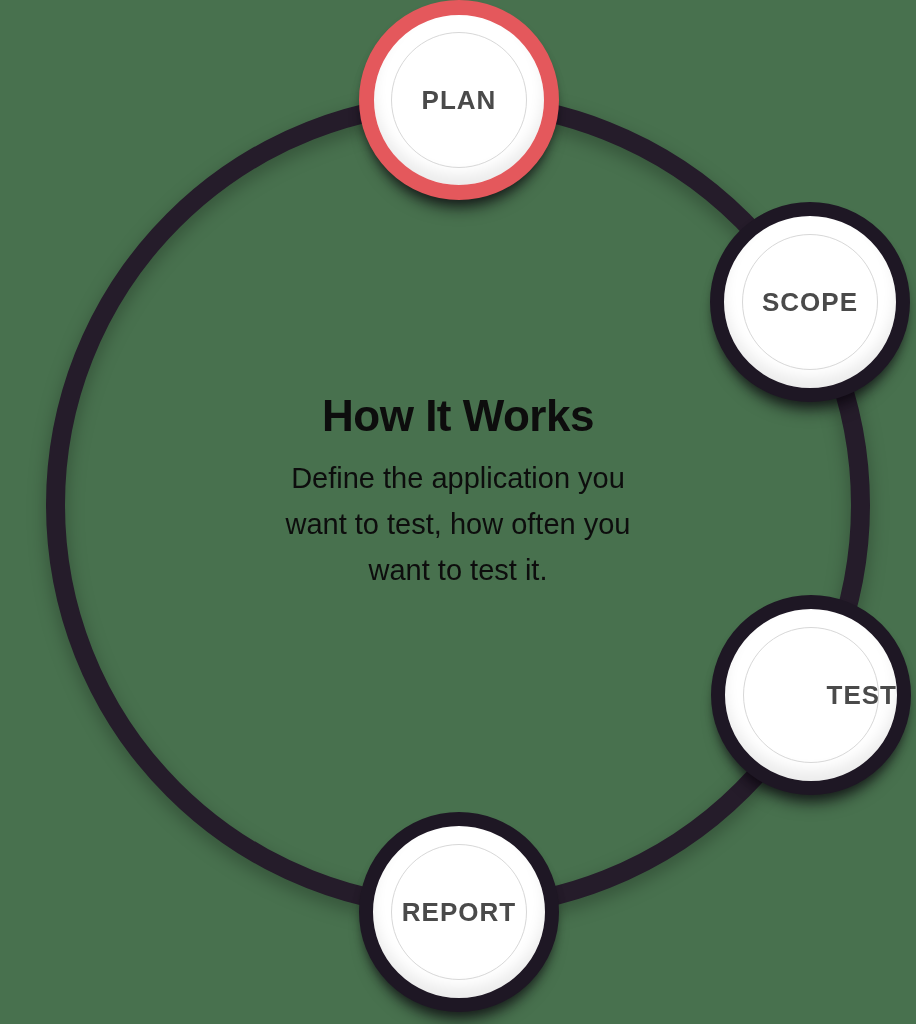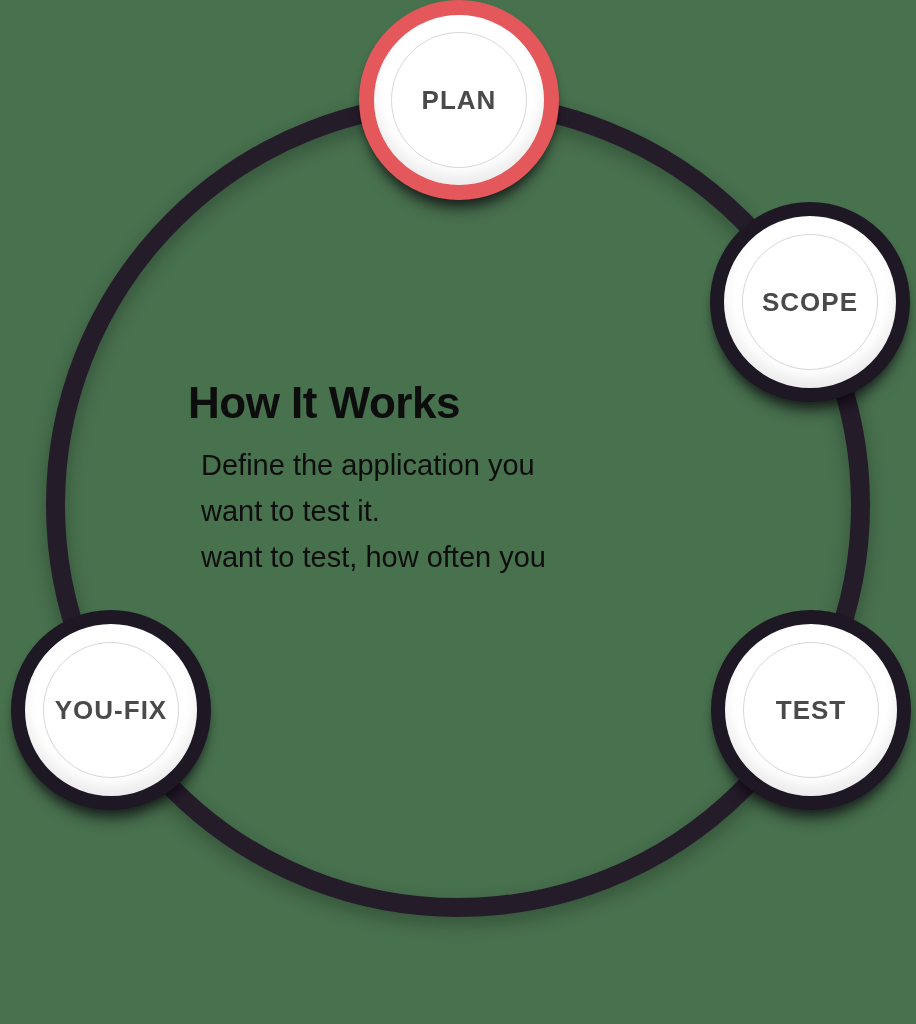--- a/index.html
+++ b/index.html
@@ -65,32 +65,33 @@
   }
   .node__label {
     font-size: 26px;
     font-weight: 700;
     letter-spacing: 1px;
     color: var(--label, #4A4A4A);
     white-space: nowrap;
   }
   .node--plan   { left: 359px; top: 0px; }
   .node--scope  { left: 710px; top: 202px; }
-  .node--test   { left: 711px; top: 610px; }
+  .node--test   { left: 711px; top: 595px; justify-content: flex-end; }
   .node--report { left: 359px; top: 812px; }
   .node--you-fix{ left: 11px;  top: 610px; }
   .node--retest { left: 10px;  top: 197px; }
 
   
   .center {
     position: absolute;
     left: 458px;
-    top: 378px;
+    top: 391px;
     transform: translateX(-50%);
     width: 540px;
+    text-align: center;
     z-index: 1;
   }
   .center__title {
     margin: 0 0 14px 0;
     font-size: 44px;
     font-weight: 700;
     letter-spacing: -0.5px;
     color: var(--text, #0D0D0D);
   }
   .center__desc {
@@ -116,29 +117,29 @@
   <div class="node node--scope">
     <div class="node__inner"></div>
     <span class="node__label">SCOPE</span>
   </div>
 
   <div class="node node--test">
     <div class="node__inner"></div>
     <span class="node__label">TEST</span>
   </div>
 
+  <div class="node node--report">
+    <div class="node__inner"></div>
+    <span class="node__label">REPORT</span>
+  </div>
 
-  <div class="node node--you-fix">
-    <div class="node__inner"></div>
-    <span class="node__label">YOU-FIX</span>
-  </div>
 
 
   <div class="center">
     <h1 class="center__title">How It Works</h1>
     <p class="center__desc">
       <span>Define the application you</span>
+      <span>want to test, how often you</span>
       <span>want to test it.</span>
-      <span>want to test, how often you</span>
     </p>
   </div>
 
 </div>
 
 </body></html>

